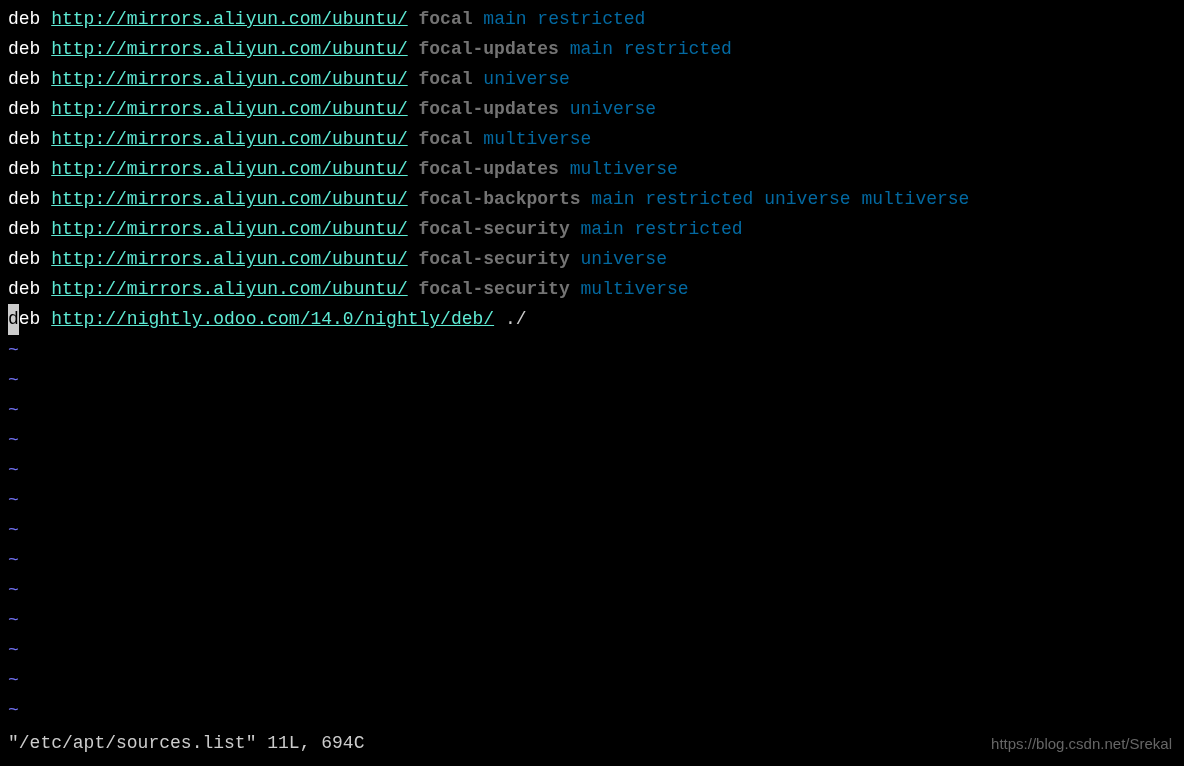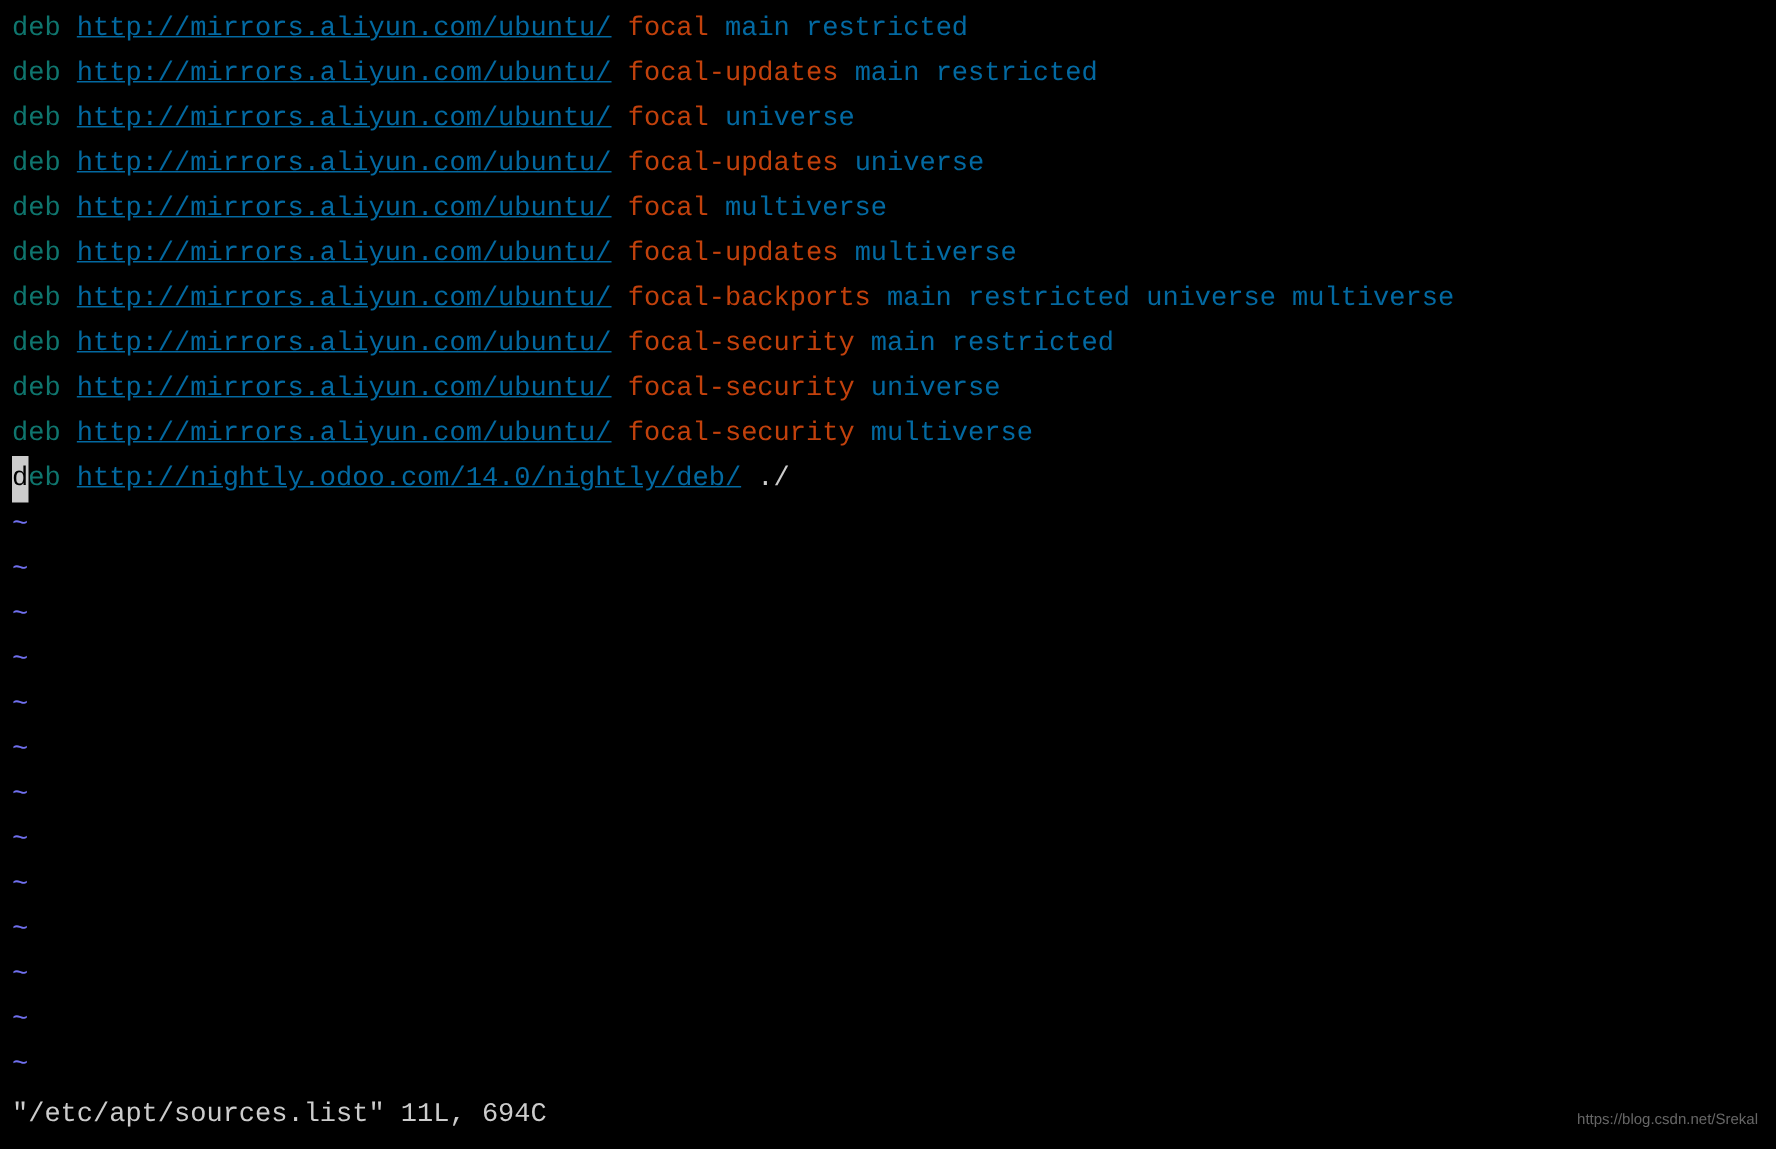--- a/index.html
+++ b/index.html
@@ -18,23 +18,23 @@
       overflow: hidden;
       padding: 4px 8px;
       position: relative;
     }
     .editor-content {
       white-space: pre;
     }
     .line {
       display: block;
     }
-    .kw { color: #0f766e; }
-    .url { color: #0369a1; text-decoration: underline; }
-    .suite { color: #c2410c; }
+    .kw { color: #ffffff; }
+    .url { color: #5eead4; text-decoration: underline; }
+    .suite { color: #737373; font-weight: bold; }
     .comp { color: #0369a1; }
     .plain { color: #ccc; }
     .tilde { color: #7070f0; }
     .cursor {
       background: #ccc;
       color: #000;
       display: inline-block;
       width: 0.6em;
       text-align: center;
     }
@@ -42,21 +42,21 @@
       position: absolute;
       bottom: 8px;
       left: 8px;
       color: #ccc;
     }
     .watermark {
       position: absolute;
       bottom: 10px;
       right: 12px;
       color: #666;
-      font-size: 10px;
+      font-size: 15px;
       font-family: Arial, sans-serif;
     }
   </style>
 </head>
 <body>
 
 <div class="editor-content" id="content"><span class="line"><span class="kw">deb</span> <span class="url">http://mirrors.aliyun.com/ubuntu/</span> <span class="suite">focal</span> <span class="comp">main restricted</span></span><span class="line"><span class="kw">deb</span> <span class="url">http://mirrors.aliyun.com/ubuntu/</span> <span class="suite">focal-updates</span> <span class="comp">main restricted</span></span><span class="line"><span class="kw">deb</span> <span class="url">http://mirrors.aliyun.com/ubuntu/</span> <span class="suite">focal</span> <span class="comp">universe</span></span><span class="line"><span class="kw">deb</span> <span class="url">http://mirrors.aliyun.com/ubuntu/</span> <span class="suite">focal-updates</span> <span class="comp">universe</span></span><span class="line"><span class="kw">deb</span> <span class="url">http://mirrors.aliyun.com/ubuntu/</span> <span class="suite">focal</span> <span class="comp">multiverse</span></span><span class="line"><span class="kw">deb</span> <span class="url">http://mirrors.aliyun.com/ubuntu/</span> <span class="suite">focal-updates</span> <span class="comp">multiverse</span></span><span class="line"><span class="kw">deb</span> <span class="url">http://mirrors.aliyun.com/ubuntu/</span> <span class="suite">focal-backports</span> <span class="comp">main restricted universe multiverse</span></span><span class="line"><span class="kw">deb</span> <span class="url">http://mirrors.aliyun.com/ubuntu/</span> <span class="suite">focal-security</span> <span class="comp">main restricted</span></span><span class="line"><span class="kw">deb</span> <span class="url">http://mirrors.aliyun.com/ubuntu/</span> <span class="suite">focal-security</span> <span class="comp">universe</span></span><span class="line"><span class="kw">deb</span> <span class="url">http://mirrors.aliyun.com/ubuntu/</span> <span class="suite">focal-security</span> <span class="comp">multiverse</span></span><span class="line"><span class="cursor">d</span><span class="kw">eb</span> <span class="url">http://nightly.odoo.com/14.0/nightly/deb/</span> <span class="plain">./</span></span><span class="line tilde">~</span><span class="line tilde">~</span><span class="line tilde">~</span><span class="line tilde">~</span><span class="line tilde">~</span><span class="line tilde">~</span><span class="line tilde">~</span><span class="line tilde">~</span><span class="line tilde">~</span><span class="line tilde">~</span><span class="line tilde">~</span><span class="line tilde">~</span><span class="line tilde">~</span></div>
 
 <div class="status-bar">"/etc/apt/sources.list" 11L, 694C</div>
 

